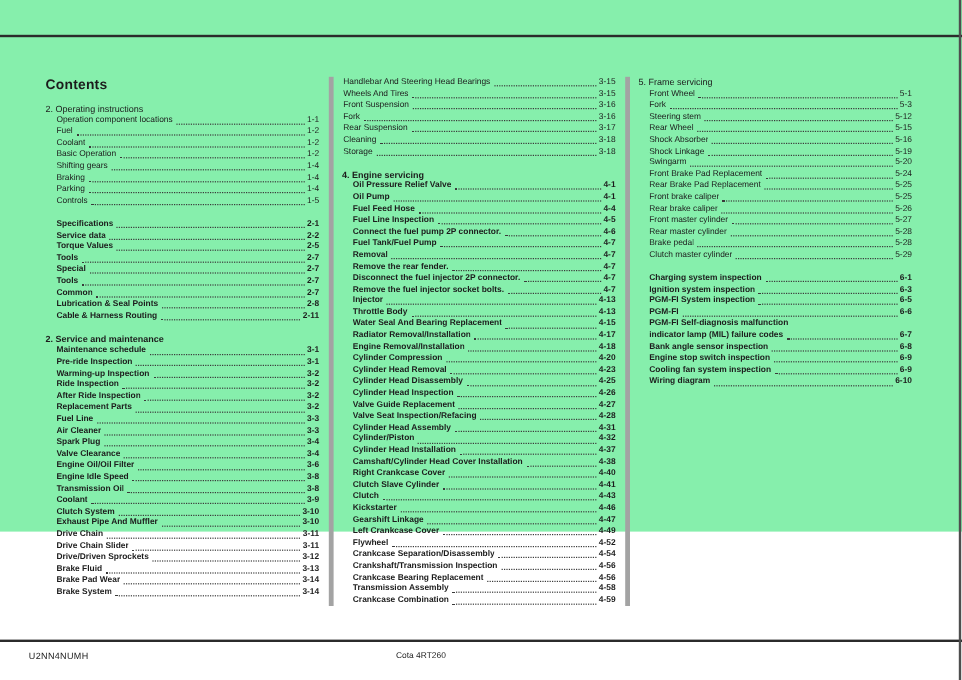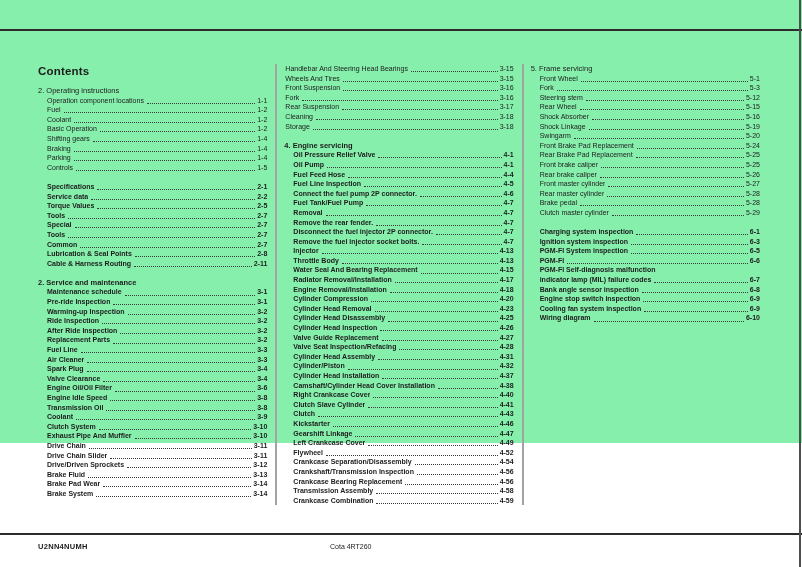--- a/index.html
+++ b/index.html
@@ -17,21 +17,21 @@
 
   .content {
     position: absolute; left: 38px; top: 64px; right: 34px;
     display: flex; align-items: stretch;
   }
   .toc-col {
     flex: 1 1 0; min-width: 0;
     padding-right: 8px;
     font-size: 7px; line-height: 9.6px;
   }
-  .toc-col + .toc-col { border-left: 2px solid #a3a3a3; padding-left: 7px; }
+  .toc-col + .toc-col { border-left: 4px solid #a3a3a3; padding-left: 7px; }
 
   .contents-title {
     font-size: 11.5px; font-weight: bold; line-height: 12px;
     margin: 1px 0 9px 0; letter-spacing: 0.2px;
   }
 
   .toc-block { margin-top: 0; }
   .toc-block + .toc-block { margin-top: 9.6px; font-weight: bold; }
 
   .toc-heading { white-space: nowrap; font-size: 7.5px; }
@@ -41,22 +41,22 @@
   .toc-entry .label { white-space: nowrap; overflow: hidden; }
   .toc-entry .dots {
     flex: 1 1 auto; min-width: 8px;
     border-bottom: 1px dotted #3a3a3a;
     margin: 0 2px 1.5px 3px;
   }
   .toc-entry .page { white-space: nowrap; }
   .toc-entry.pre-line .label { overflow: visible; }
 
   .footer-left {
-    position: absolute; left: 38px; top: 542px;
-    font-size: 7.5px; font-weight: bold; letter-spacing: 0.3px;
+    position: absolute; left: 24px; top: 542px;
+    font-size: 7.5px; font-weight: normal; letter-spacing: 0.3px;
   }
   .footer-center {
     position: absolute; left: 330px; top: 543px;
     font-size: 7px;
   }
 </style>
 </head>
 <body>
 
 <div class="sheet">

